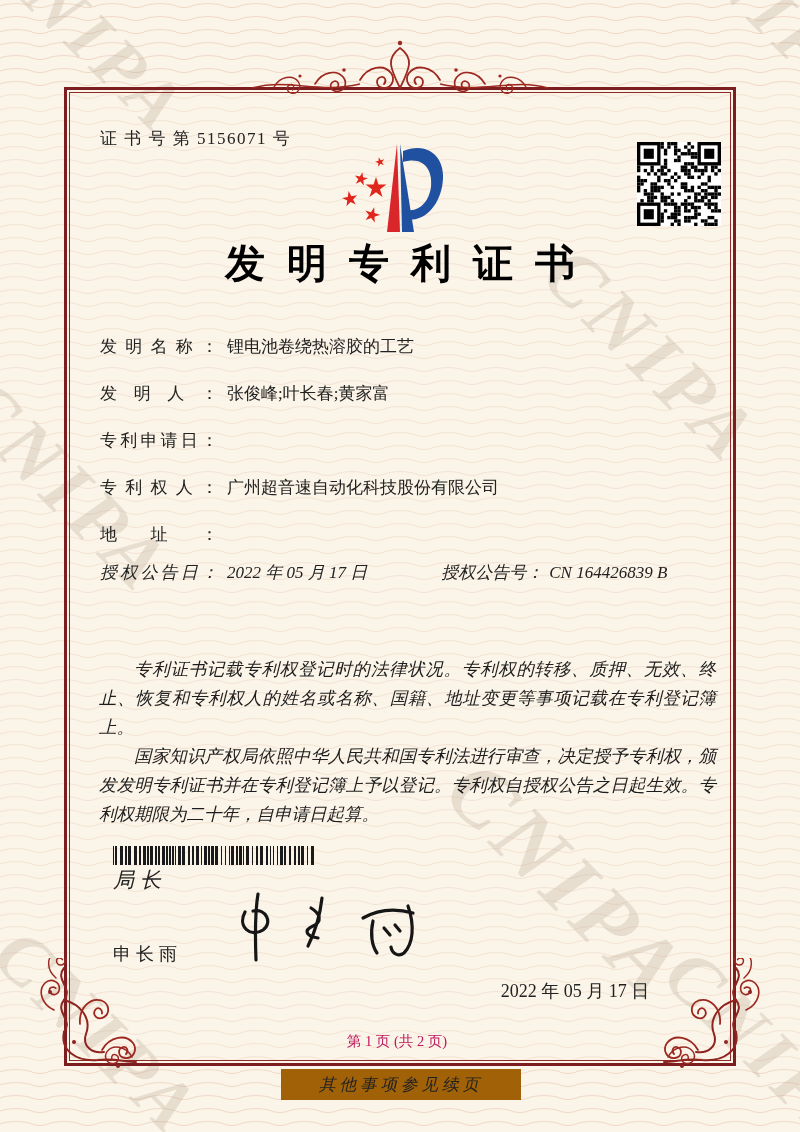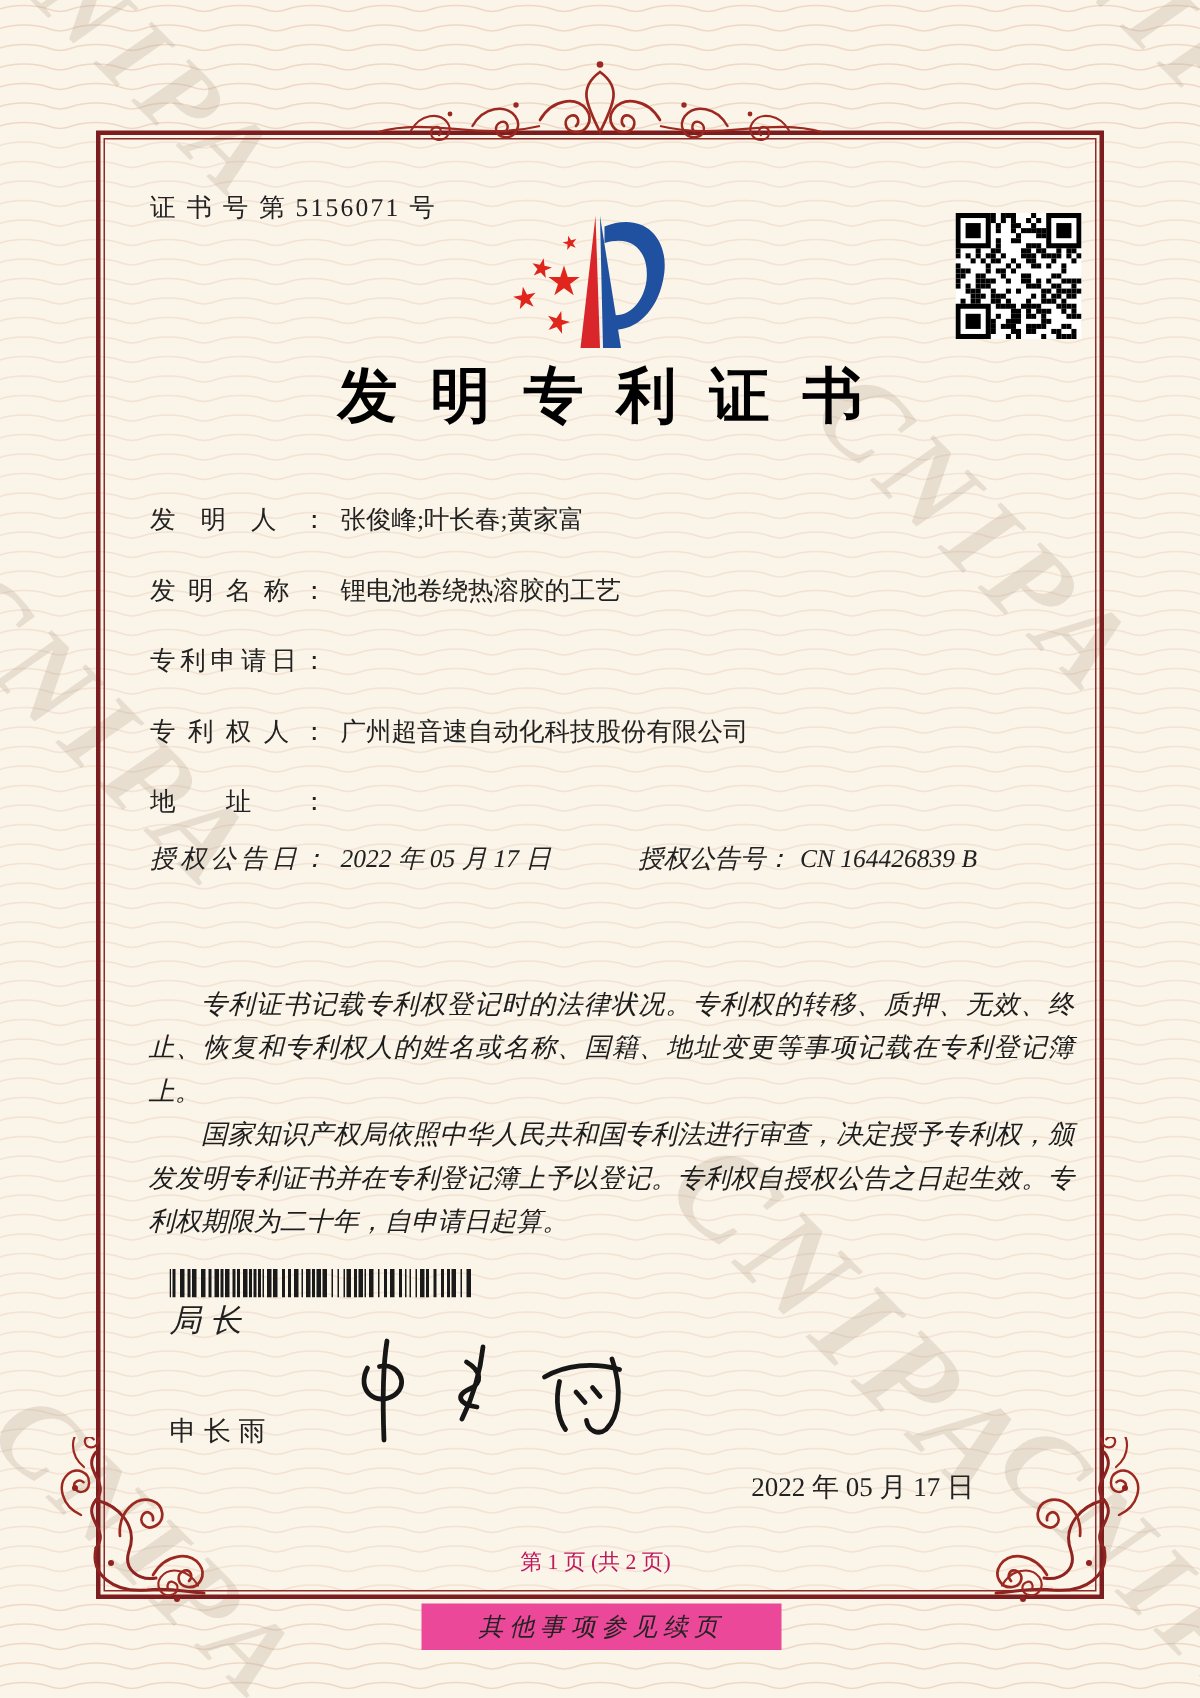--- a/index.html
+++ b/index.html
@@ -15,32 +15,32 @@
   
   .cert-no{position:absolute;left:100px;top:127px;font-size:17px;letter-spacing:1.5px;}
   .title{position:absolute;left:0;top:236px;width:800px;text-align:center;font-size:40px;
          font-weight:bold;letter-spacing:22px;text-indent:22px;color:#000000;}
   
   .fields{position:absolute;left:100px;top:334px;width:616px;font-size:17px;}
   .frow{display:flex;align-items:flex-start;margin-bottom:21px;line-height:26px;}
   .flabel{flex:0 0 118px;text-align:justify;text-align-last:justify;white-space:nowrap;}
   .fvalue{flex:1;margin-left:9px;}
   .grantrow{display:flex;margin-top:-2px;line-height:26px;font-style:italic;}
-  .grantrow .right{margin-left:58px;display:flex;align-items:center;}
+  .grantrow .right{margin-left:74px;display:flex;align-items:center;}
   .grantrow .left{display:flex;}
   
   .paras{position:absolute;left:99px;top:655px;width:617px;font-size:17.5px;line-height:29px;
          text-align:justify;font-style:italic;color:#1d1d1d;}
   .paras p{margin:0;text-indent:2em;}
   
   .director-title{position:absolute;left:113px;top:866px;font-size:21px;letter-spacing:6px;font-style:italic;}
   .director-name{position:absolute;left:113px;top:942px;font-size:18px;letter-spacing:5px;}
   .issue-date{position:absolute;left:455px;top:979px;width:240px;text-align:center;font-size:18px;}
   .page-info{position:absolute;left:64px;top:1032px;width:666px;text-align:center;font-size:14.5px;color:#be185d;}
-  .note-box{position:absolute;left:281px;top:1069px;width:240px;height:31px;background:#ec4899;
+  .note-box{position:absolute;left:281px;top:1069px;width:240px;height:31px;background:#a16207;
             text-align:center;line-height:31px;font-size:16.5px;font-style:italic;letter-spacing:4px;color:#222;}
   svg{display:block;}
 </style>
 </head>
 <body>
 
 <div class="page">
 
   <svg id="waves" class="abs" style="left:0;top:0;" width="800" height="1132">
       <path d="M0 6 c 8 -3.2 24 -3.2 32 0 c 5 2 11 2 16 0 c 8 -3.2 24 -3.2 32 0 c 5 2 11 2 16 0 c 8 -3.2 24 -3.2 32 0 c 5 2 11 2 16 0 c 8 -3.2 24 -3.2 32 0 c 5 2 11 2 16 0 c 8 -3.2 24 -3.2 32 0 c 5 2 11 2 16 0 c 8 -3.2 24 -3.2 32 0 c 5 2 11 2 16 0 c 8 -3.2 24 -3.2 32 0 c 5 2 11 2 16 0 c 8 -3.2 24 -3.2 32 0 c 5 2 11 2 16 0 c 8 -3.2 24 -3.2 32 0 c 5 2 11 2 16 0 c 8 -3.2 24 -3.2 32 0 c 5 2 11 2 16 0 c 8 -3.2 24 -3.2 32 0 c 5 2 11 2 16 0 c 8 -3.2 24 -3.2 32 0 c 5 2 11 2 16 0 c 8 -3.2 24 -3.2 32 0 c 5 2 11 2 16 0 c 8 -3.2 24 -3.2 32 0 c 5 2 11 2 16 0 c 8 -3.2 24 -3.2 32 0 c 5 2 11 2 16 0 c 8 -3.2 24 -3.2 32 0 c 5 2 11 2 16 0 c 8 -3.2 24 -3.2 32 0 c 5 2 11 2 16 0" fill="none" stroke="rgba(205,140,100,0.26)" stroke-width="1"></path>
@@ -433,26 +433,26 @@
       <rect x="67.2" y="6.72" width="10.08" height="10.08" fill="#000"></rect>
       <rect x="0" y="60.48" width="23.52" height="23.52" fill="#000"></rect>
       <rect x="3.36" y="63.839999999999996" width="16.8" height="16.8" fill="#fff"></rect>
       <rect x="6.72" y="67.2" width="10.08" height="10.08" fill="#000"></rect>
     </svg>
 
   <div class="title">发明专利证书</div>
 
   <div class="fields">
     <div class="frow">
+      <span class="flabel">发明名称：</span>
+      <span class="fvalue">锂电池卷绕热溶胶的工艺</span>
+    </div>
+    <div class="frow">
       <span class="flabel">发明人：</span>
       <span class="fvalue">张俊峰;叶长春;黄家富</span>
-    </div>
-    <div class="frow">
-      <span class="flabel">发明名称：</span>
-      <span class="fvalue">锂电池卷绕热溶胶的工艺</span>
     </div>
     <div class="frow">
       <span class="flabel">专利申请日：</span>
     </div>
     <div class="frow">
       <span class="flabel">专利权人：</span>
       <span class="fvalue">广州超音速自动化科技股份有限公司</span>
     </div>
     <div class="frow" style="margin-bottom:14px;">
       <span class="flabel">地址：</span>

